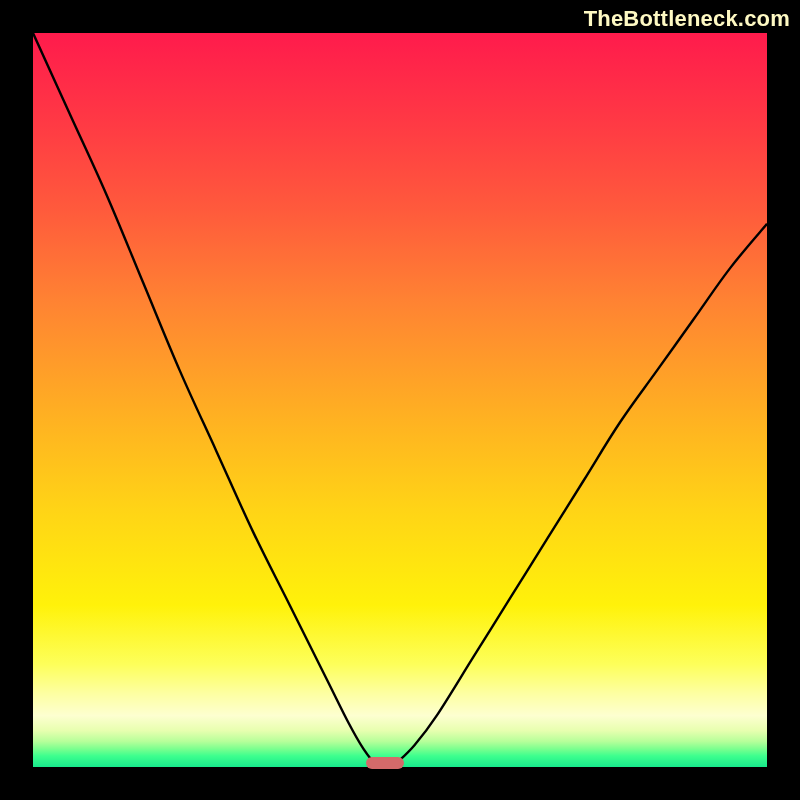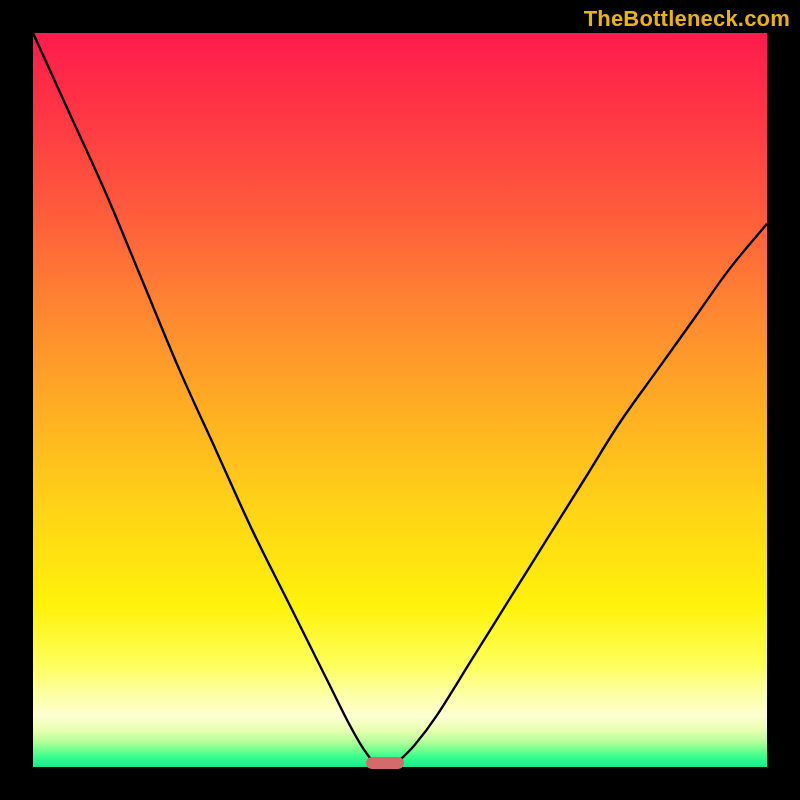--- a/index.html
+++ b/index.html
@@ -14,21 +14,21 @@
   .frame {
     position: relative;
     width: 800px;
     height: 800px;
     background: #000;
   }
   .watermark {
     position: absolute;
     top: 6px;
     right: 10px;
-    color: #eab308;
+    color: #fef9c3;
     font-size: 22px;
     font-weight: 600;
     letter-spacing: 0.2px;
     z-index: 5;
   }
   .plot {
     position: absolute;
     left: 33px;
     top: 33px;
     width: 734px;

